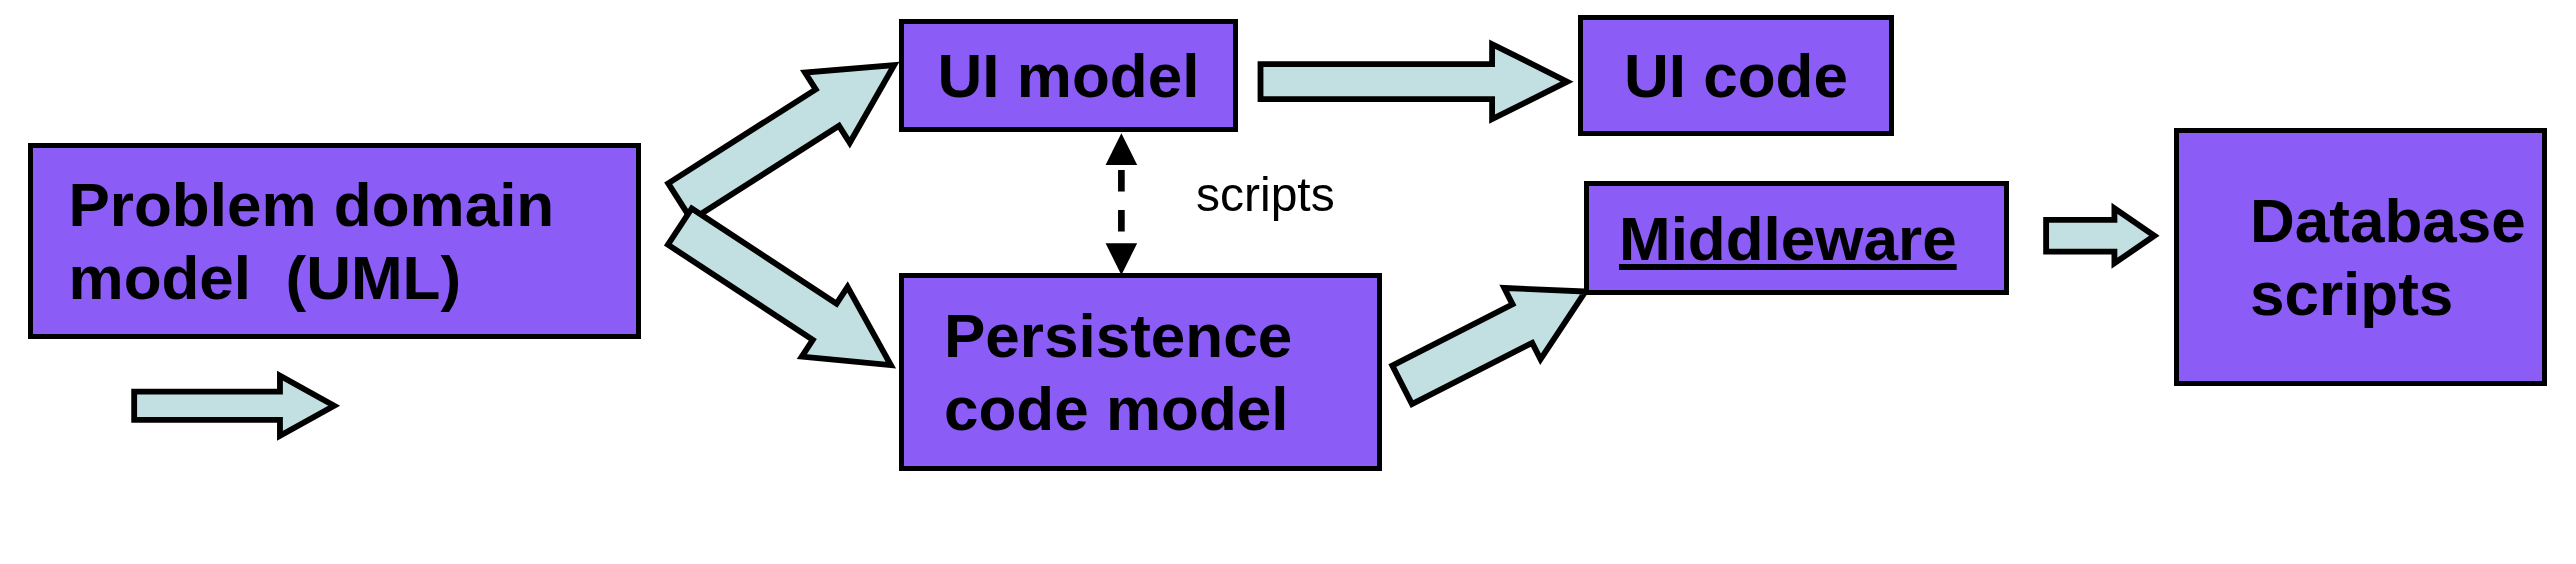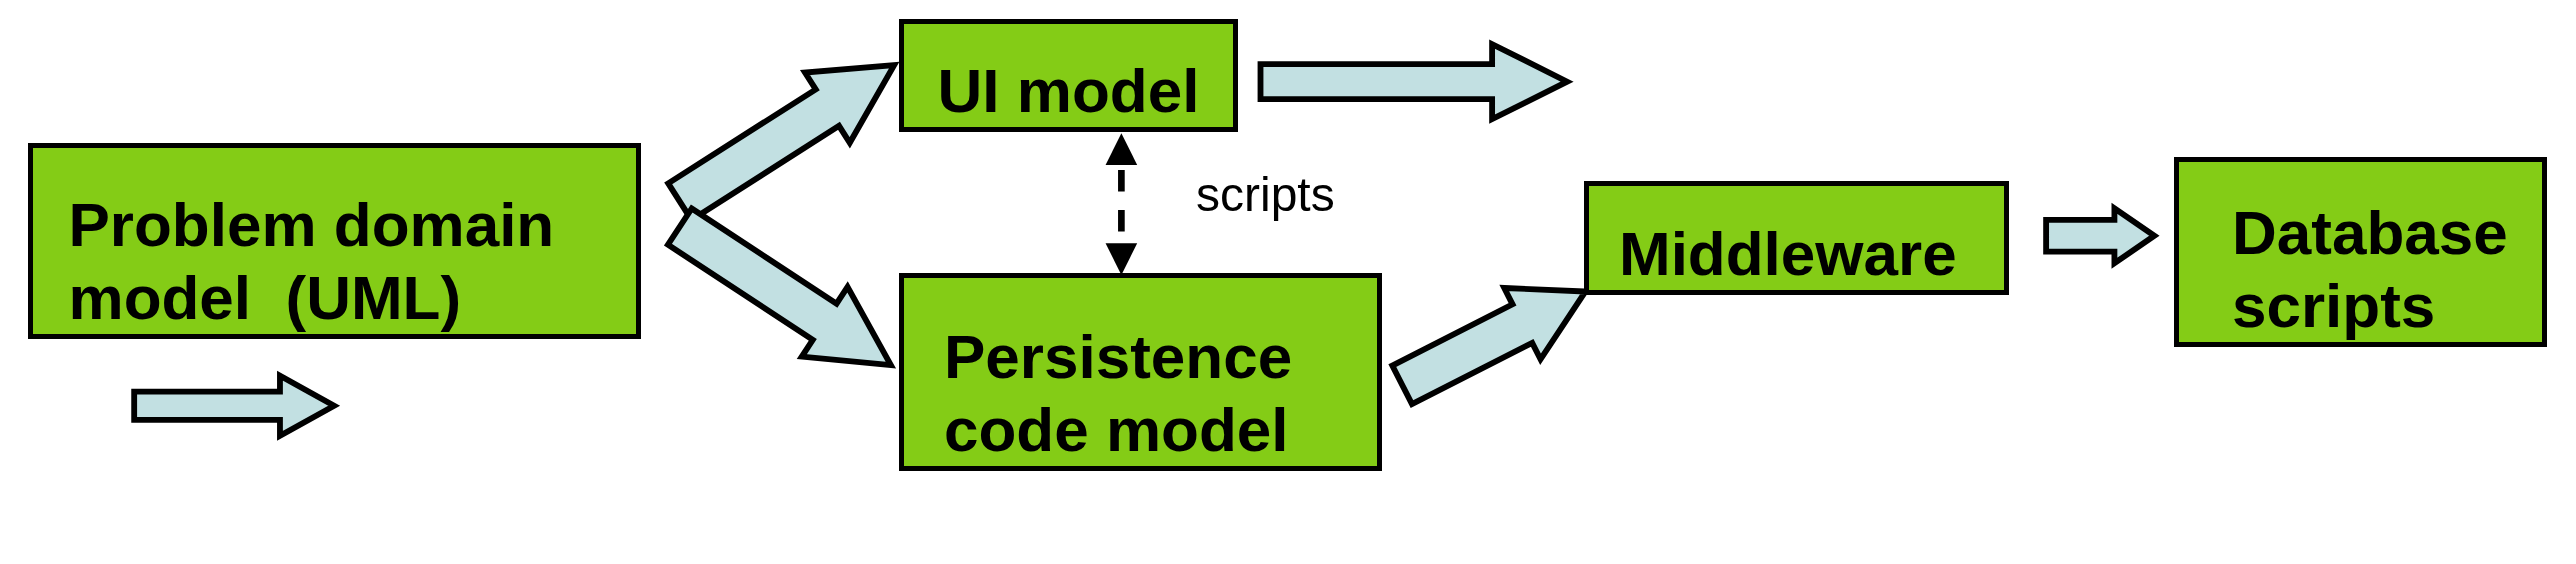--- a/index.html
+++ b/index.html
@@ -18,24 +18,24 @@
   #arrow-layer {
     position: absolute;
     left: 0; top: 0;
     width: 2576px;
     height: 564px;
   }
   .node {
     position: absolute;
     box-sizing: border-box;
     border: 5px solid #000000;
-    background: #84cc16;
+    background: #8b5cf6;
     display: flex;
     flex-direction: column;
-    justify-content: flex-end;
+    justify-content: center;
     font-weight: bold;
     font-size: 62px;
     color: #000000;
     line-height: 73px;
   }
   .node .line { white-space: pre; display: block; }
   .node.align-left { align-items: flex-start; }
   .node.align-center { align-items: center; text-align: center; }
 
   .annotation {
@@ -44,22 +44,22 @@
     font-weight: normal;
     color: #000000;
     white-space: pre;
   }
 
   
   #node-problem     { left: 27.5px;   top: 143px; width: 613px; height: 196px; padding-left: 36px; }
   #node-ui-model    { left: 899px; top: 19px;  width: 339px; height: 113px; }
   #node-ui-code     { left: 1578px; top: 15px;  width: 316px; height: 121px; }
   #node-persistence { left: 899px; top: 273px; width: 483px; height: 198px; padding-left: 40px; }
-  #node-middleware  { left: 1584px; top: 181px; width: 425px; height: 114px; padding-left: 30px; }
-  #node-database    { left: 2174px; top: 157px; width: 373px; height: 190px; padding-left: 53px; }
+  #node-middleware  { left: 1584px; top: 181px; width: 425px; height: 114px; padding-left: 30px; text-decoration: underline; }
+  #node-database    { left: 2174px; top: 128px; width: 373px; height: 258px; padding-left: 71px; }
 
   #label-mappings { left: 1196px; top: 167px; }
   #label-legend   { left: 377px;  top: 377px; }
 </style>
 </head>
 <body>
 
 <div id="canvas">
 
   <svg id="arrow-layer" viewBox="0 0 3090 677" xmlns="http://www.w3.org/2000/svg">
@@ -91,20 +91,23 @@
 
   <div class="node align-left" id="node-problem">
     <span class="line">Problem domain</span>
     <span class="line">model  (UML)</span>
   </div>
 
   <div class="node align-center" id="node-ui-model">
     <span class="line">UI model</span>
   </div>
 
+  <div class="node align-center" id="node-ui-code">
+    <span class="line">UI code</span>
+  </div>
 
   <div class="node align-left" id="node-persistence">
     <span class="line">Persistence</span>
     <span class="line">code model</span>
   </div>
 
   <div class="node align-left" id="node-middleware">
     <span class="line">Middleware</span>
   </div>
 

